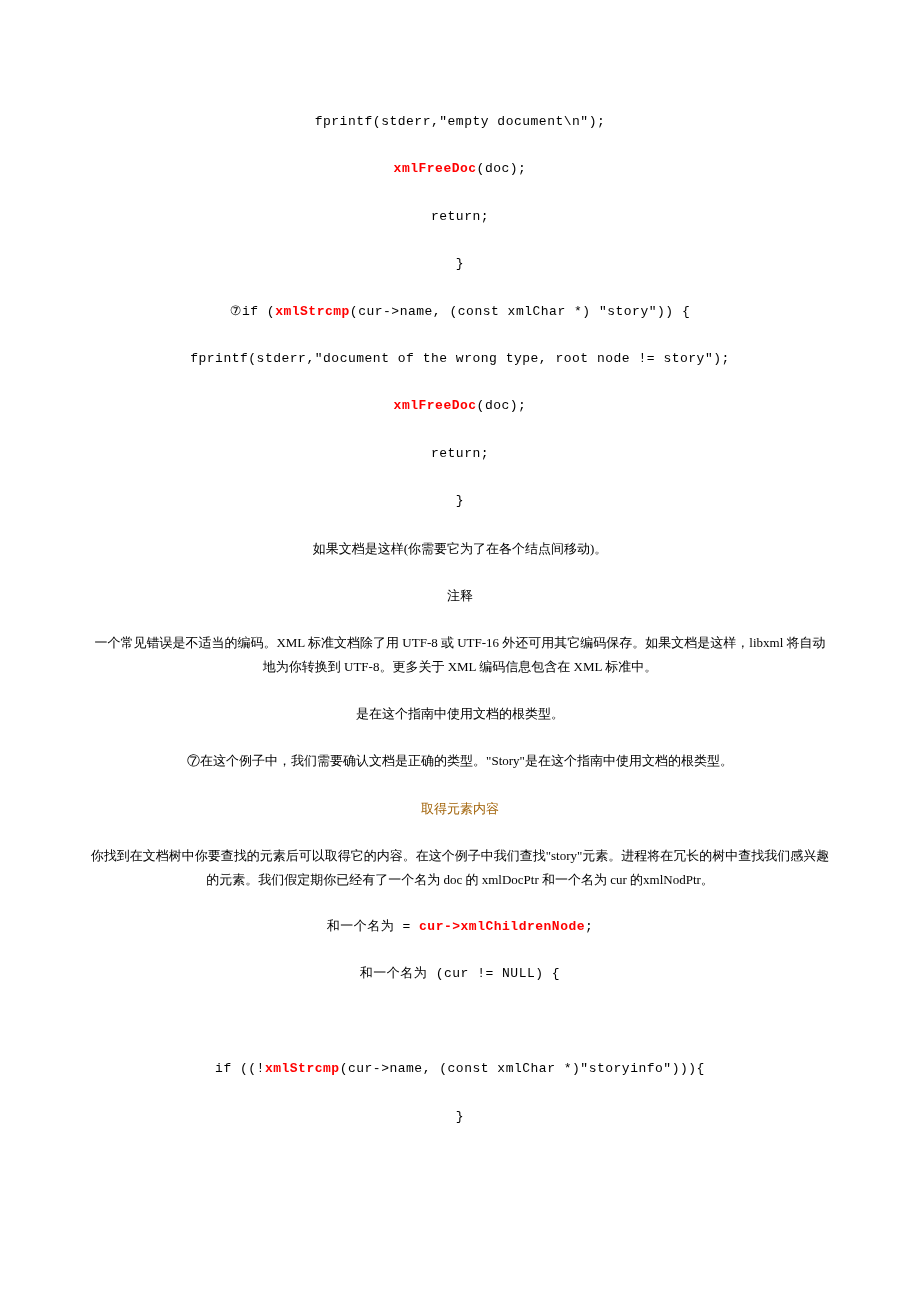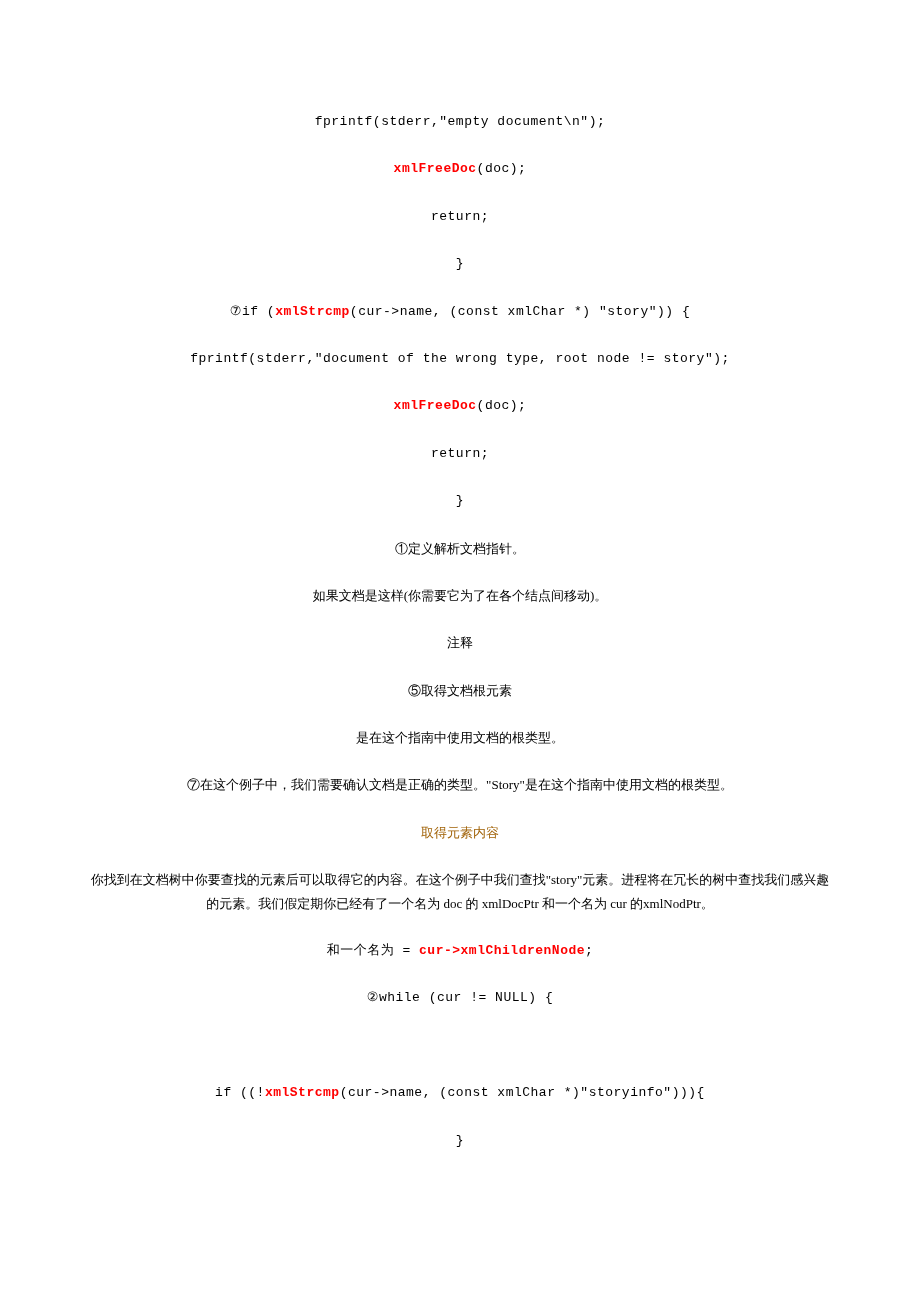--- a/index.html
+++ b/index.html
@@ -33,26 +33,25 @@
 <div class="page" id="page-root">
     <p class="line mono"><span>fprintf(stderr,"empty document\n");</span></p>
     <p class="line mono"><span class="red">xmlFreeDoc</span><span>(doc);</span></p>
     <p class="line mono"><span>return;</span></p>
     <p class="line mono"><span>}</span></p>
     <p class="line mono"><span>⑦if (</span><span class="red">xmlStrcmp</span><span>(cur-&gt;name, (const xmlChar *) "story")) {</span></p>
     <p class="line mono"><span>fprintf(stderr,"document of the wrong type, root node != story");</span></p>
     <p class="line mono"><span class="red">xmlFreeDoc</span><span>(doc);</span></p>
     <p class="line mono"><span>return;</span></p>
     <p class="line mono"><span>}</span></p>
-    <p class="line"><span>①定义解析文档指针。</span></p>
     <p class="line"><span>如果文档是这样(你需要它为了在各个结点间移动)。</span></p>
     <p class="line"><span>注释</span></p>
-    <p class="line"><span>⑤取得文档根元素</span></p>
+    <p class="line"><span>一个常见错误是不适当的编码。XML 标准文档除了用 UTF-8 或 UTF-16 外还可用其它编码保存。如果文档是这样，libxml 将自动地为你转换到 UTF-8。更多关于 XML 编码信息包含在 XML 标准中。</span></p>
     <p class="line"><span>是在这个指南中使用文档的根类型。</span></p>
     <p class="line"><span>⑦在这个例子中，我们需要确认文档是正确的类型。"Story"是在这个指南中使用文档的根类型。</span></p>
     <p class="line"><span class="blue">取得元素内容</span></p>
     <p class="line"><span>你找到在文档树中你要查找的元素后可以取得它的内容。在这个例子中我们查找"story"元素。进程将在冗长的树中查找我们感兴趣的元素。我们假定期你已经有了一个名为 doc 的 xmlDocPtr 和一个名为 cur 的xmlNodPtr。</span></p>
     <p class="line mono"><span>和一个名为 = </span><span class="red">cur-&gt;xmlChildrenNode</span><span>;</span></p>
-    <p class="line mono"><span>②while (cur != NULL) {</span></p>
+    <p class="line mono"><span>和一个名为 (cur != NULL) {</span></p>
     <p class="line">&nbsp;</p>
     <p class="line mono"><span>if ((!</span><span class="red">xmlStrcmp</span><span>(cur-&gt;name, (const xmlChar *)"storyinfo"))){</span></p>
     <p class="line mono"><span>}</span></p>
   </div>
 
 </body></html>

